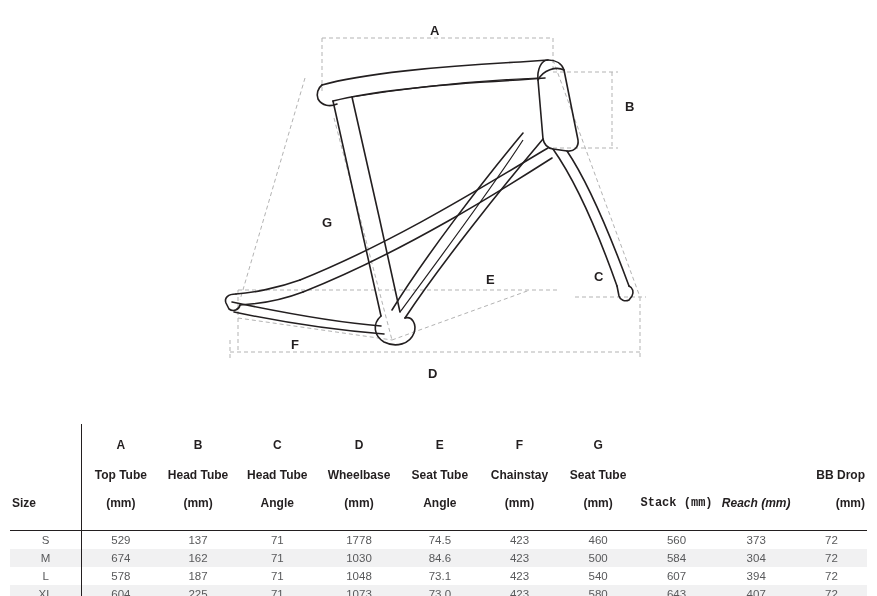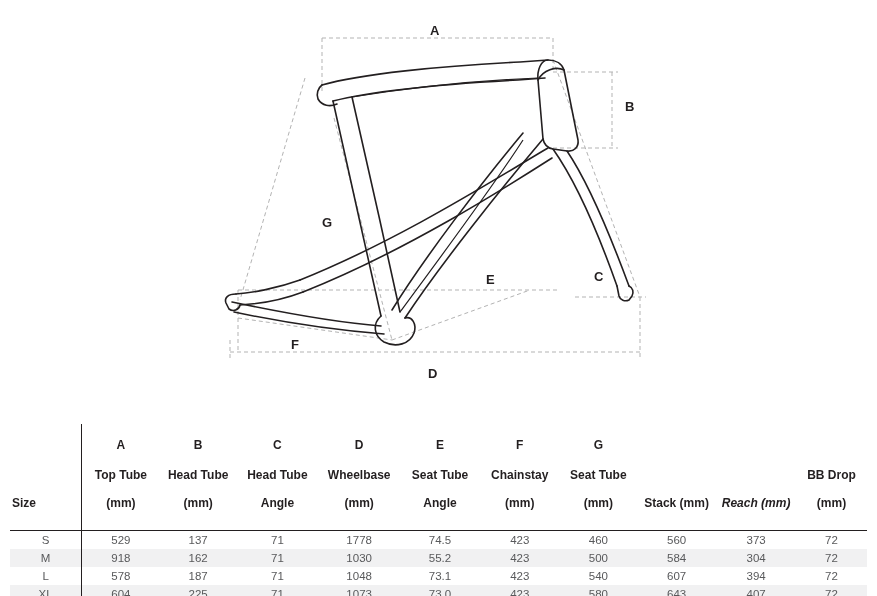--- a/index.html
+++ b/index.html
@@ -206,27 +206,27 @@
         <th style="width:78px;">
           <span class="tbl-head-letter">F</span>
           <span class="tbl-head-name">Chainstay</span>
           <span class="tbl-head-name">(mm)</span>
         </th>
         <th style="width:78px;">
           <span class="tbl-head-letter">G</span>
           <span class="tbl-head-name">Seat Tube</span>
           <span class="tbl-head-name">(mm)</span>
         </th>
-        <th style="width:80px;">
+        <th style="width:80px;font-family:Liberation Mono, monospace;">
           <span class="tbl-head-name">Stack (mm)</span>
         </th>
         <th style="width:80px;font-style:italic;">
           <span class="tbl-head-name">Reach (mm)</span>
         </th>
-        <th style="width:71px;">
+        <th style="width:71px;text-align:right;">
           <span class="tbl-head-name">BB Drop</span>
           <span class="tbl-head-name">(mm)</span>
         </th>
       </tr>
     </thead>
     <tbody>
       <tr>
         <td>S</td>
         <td class="colsep">529</td>
         <td>137</td>
@@ -234,25 +234,25 @@
         <td>1778</td>
         <td>74.5</td>
         <td>423</td>
         <td>460</td>
         <td>560</td>
         <td>373</td>
         <td>72</td>
       </tr>
       <tr class="alt">
         <td>M</td>
-        <td class="colsep">918</td>
+        <td class="colsep">674</td>
         <td>162</td>
         <td>71</td>
         <td>1030</td>
-        <td>55.2</td>
+        <td>84.6</td>
         <td>423</td>
         <td>500</td>
         <td>584</td>
         <td>304</td>
         <td>72</td>
       </tr>
       <tr>
         <td>L</td>
         <td class="colsep">578</td>
         <td>187</td>

